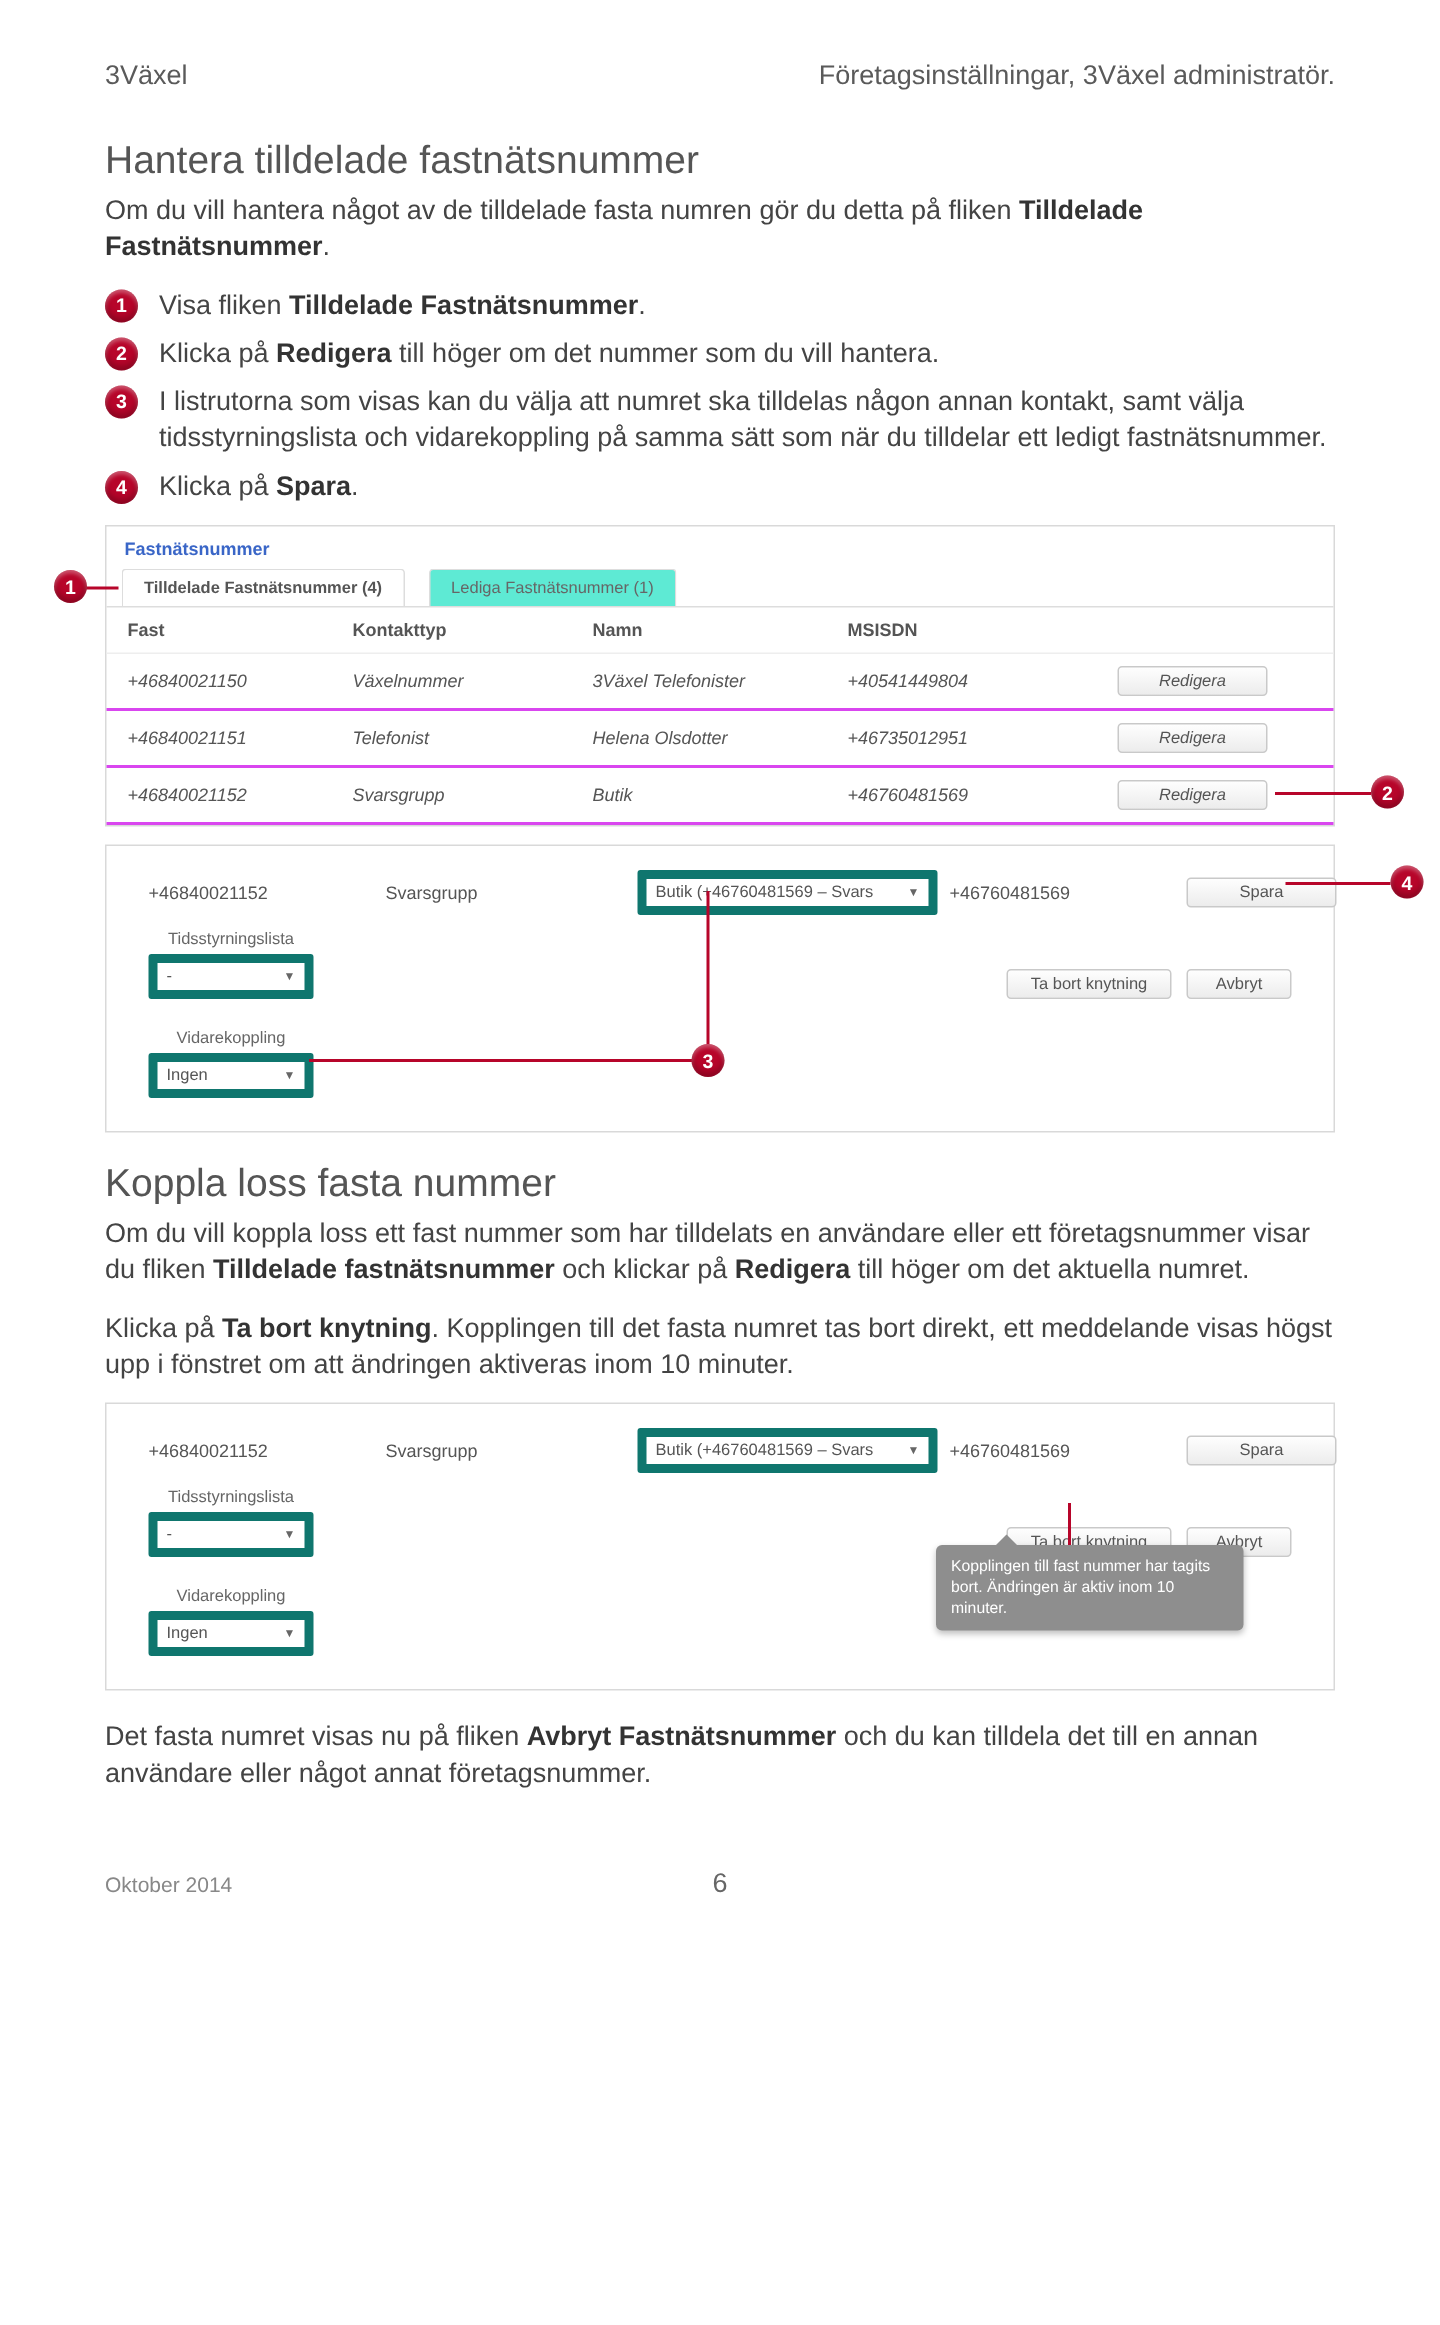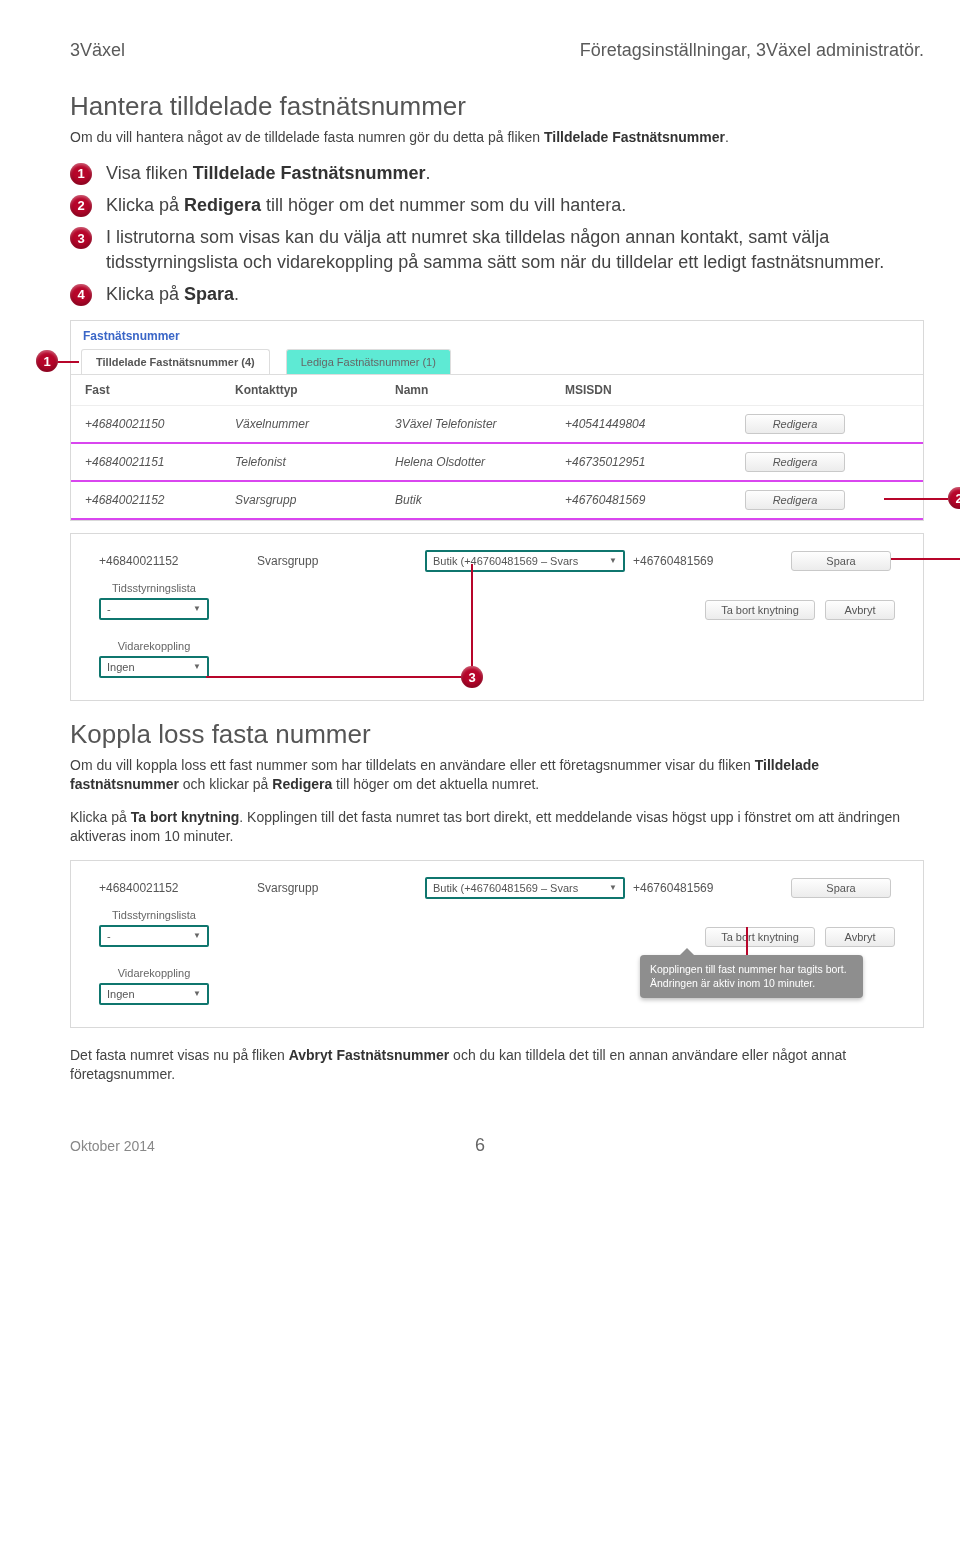--- a/index.html
+++ b/index.html
@@ -5,38 +5,38 @@
   * { box-sizing: border-box; }
   body {
     margin: 0;
     padding: 0;
     font-family: Arial, Helvetica, sans-serif;
     background: #fff;
     color: #333;
     width: 960px;
   }
   .page {
-    padding: 40px 36px 20px 70px;
+    padding: 40px 70px 20px 70px;
     position: relative;
   }
   .header-row {
     display: flex;
     justify-content: space-between;
     color: #5a5a5a;
     font-size: 18px;
     margin-bottom: 30px;
   }
   h1.section {
     color: #555;
     font-weight: normal;
     font-size: 26px;
     margin: 18px 0 6px 0;
   }
   p.intro {
-    font-size: 14px;
+    font-size: 18px;
     color: #444;
     line-height: 1.35;
     margin: 4px 0 14px 0;
   }
   .bold { font-weight: bold; color:#333; }
   .step-list { margin: 0 0 14px 0; padding: 0; }
   .step {
     display: flex;
     align-items: flex-start;
     margin: 8px 0;
@@ -118,21 +118,21 @@
     min-width: 70px;
   }
   .edit-row {
     display: grid;
     grid-template-columns: 150px 160px 200px 150px 100px;
     gap: 8px;
     align-items: center;
     padding: 6px 14px;
   }
   .sel {
-    border: 2px solid #0f766e;
+    border: 6px solid #0f766e;
     background: #fff;
     padding: 3px 20px 3px 6px;
     font-size: 11px;
     color: #555;
     border-radius: 2px;
     position: relative;
   }
   .sel::after {
     content: "▼";
     position: absolute;
@@ -175,21 +175,21 @@
     border-left: 2px solid #b7052a;
     z-index:4;
   }
   .tooltip {
     position: absolute;
     background: #8e8e8e;
     color: #fff;
     font-size: 10.5px;
     padding: 8px 10px;
     border-radius: 4px;
-    width: 223px;
+    width: 205px;
     line-height: 1.3;
     box-shadow: 0 2px 4px rgba(0,0,0,0.25);
   }
   .tooltip::before {
     content:"";
     position:absolute;
     top:-7px; left:40px;
     border:7px solid transparent;
     border-bottom-color:#8e8e8e;
     border-top:none;

